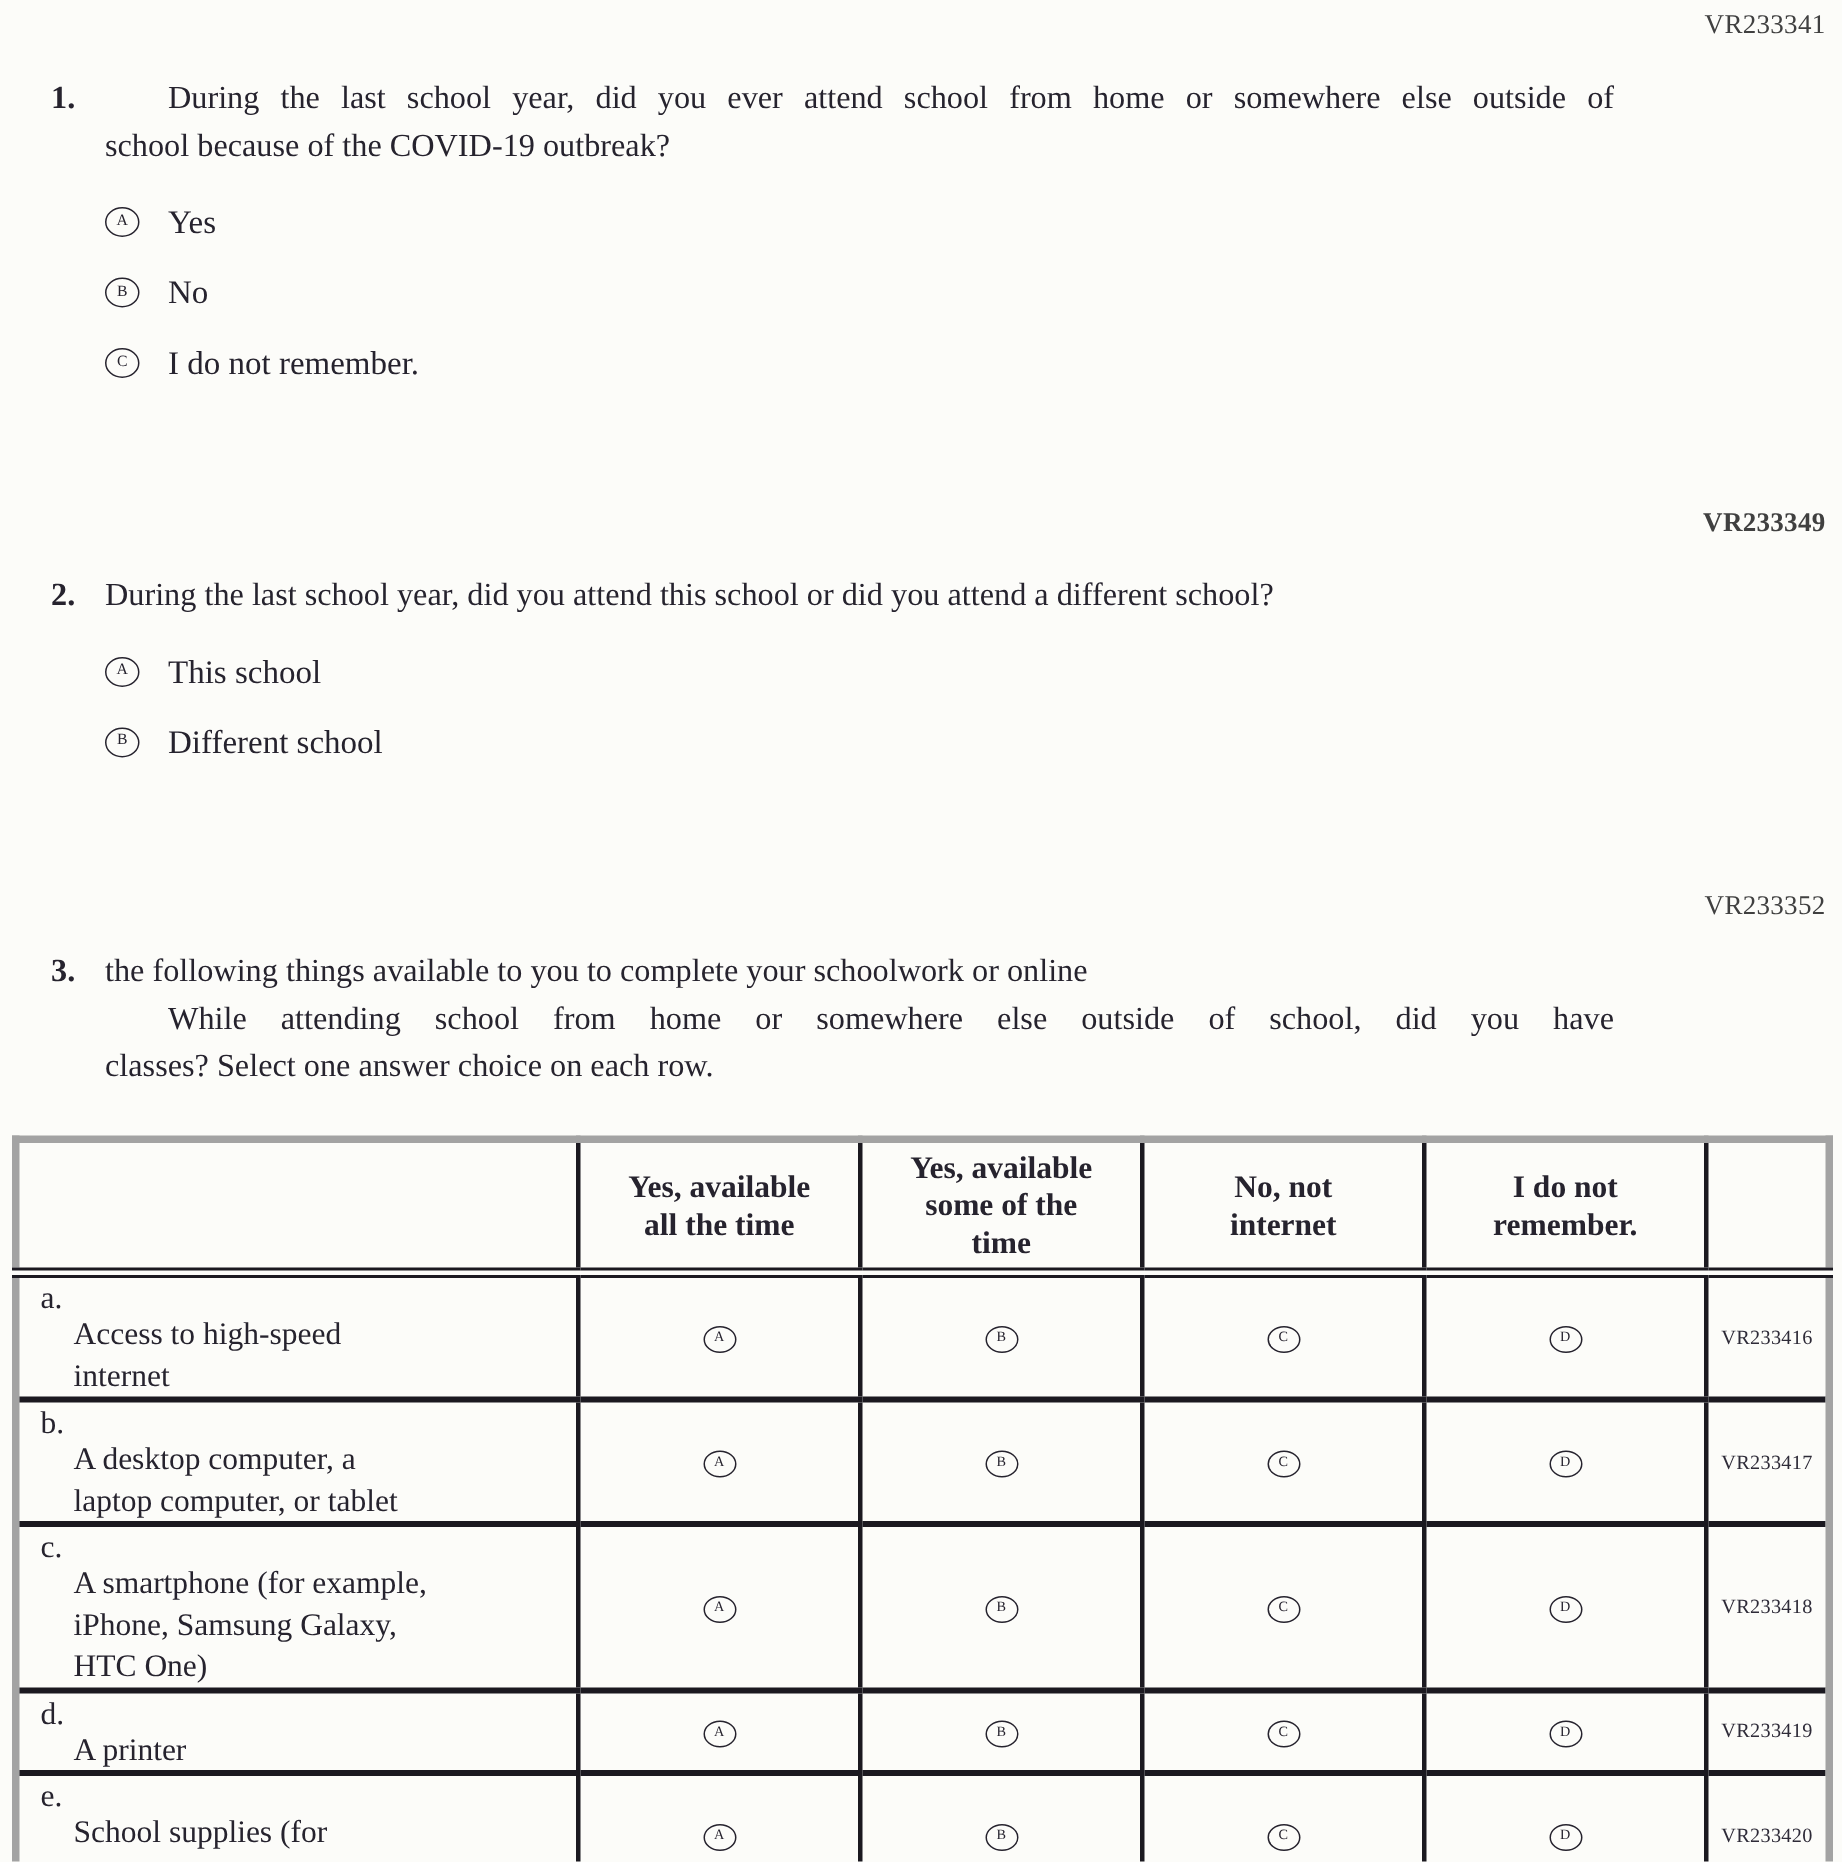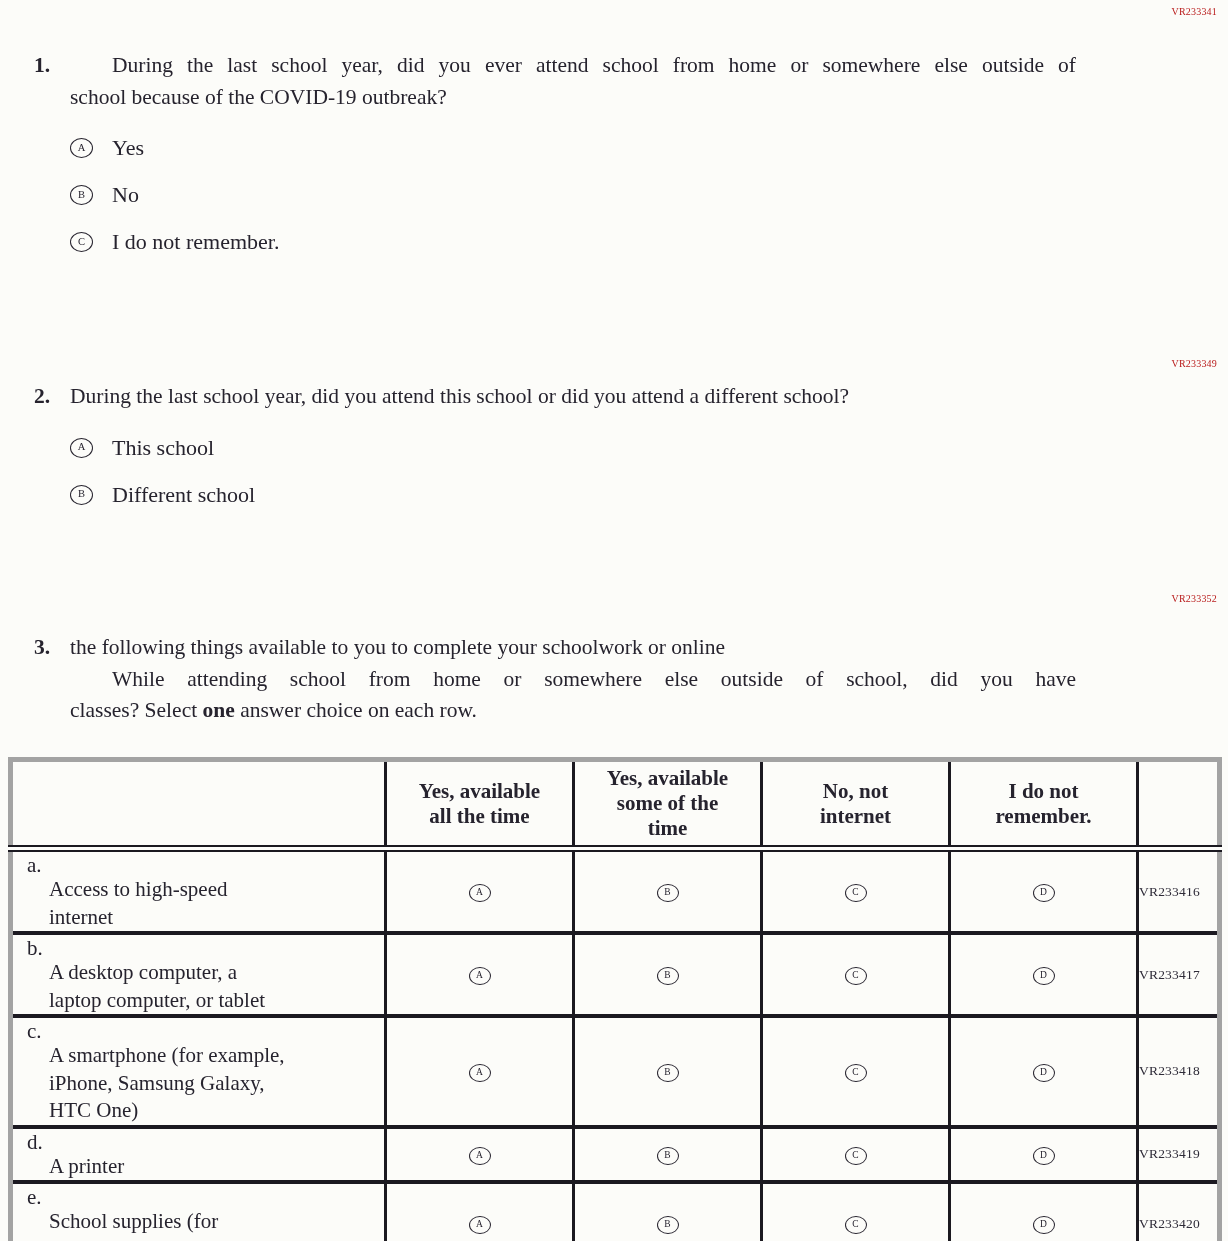--- a/index.html
+++ b/index.html
@@ -13,26 +13,26 @@
     background: #fcfcf9;
     color: #26232e;
     font-family: "Liberation Serif", serif;
     overflow: hidden;
   }
 
   
   .vr-abs {
     position: absolute;
     right: 11px;
-    font-size: 10px;
+    font-size: 18px;
     letter-spacing: 0.2px;
-    color: #b91c1c;
+    color: #404040;
   }
   .vr-1 { top: 6px; }
-  .vr-2 { top: 358px; }
+  .vr-2 { top: 338px; font-weight: bold; }
   .vr-3 { top: 593px; font-family: Liberation Serif, serif; }
 
   
   .question {
     position: absolute;
     left: 34px;
     display: flex;
     align-items: flex-start;
   }
   .q1 { top: 50px; }
@@ -50,21 +50,21 @@
     width: 1006px;
     font-size: 21.5px;
     line-height: 31.5px;
   }
   .q-line { display: block; }
   .q-line.stretch {
     text-align: justify;
     text-align-last: justify;
     margin-left: 42px;
   }
-  .q-line b { font-weight: bold; }
+  .q-line b { font-weight: normal; }
 
   
   .options {
     margin-top: 23px;
   }
   .option {
     display: flex;
     align-items: center;
     height: 24px;
     margin-bottom: 23px;
@@ -148,21 +148,21 @@
   }
   .row-prefix {
     flex: 0 0 36px;
     padding-left: 14px;
     box-sizing: border-box;
   }
   .row-text { flex: 1; margin-top: 24px; }
 
   td.choice-cell { text-align: center; }
   td.vr-cell {
-    text-align: left;
+    text-align: center;
     font-size: 13.5px;
     letter-spacing: 0.2px;
     color: #2e2b38;
     padding: 0 2px;
   }
 </style>
 </head>
 <body>
 
 <div class="vr-abs vr-1">VR233341</div>

